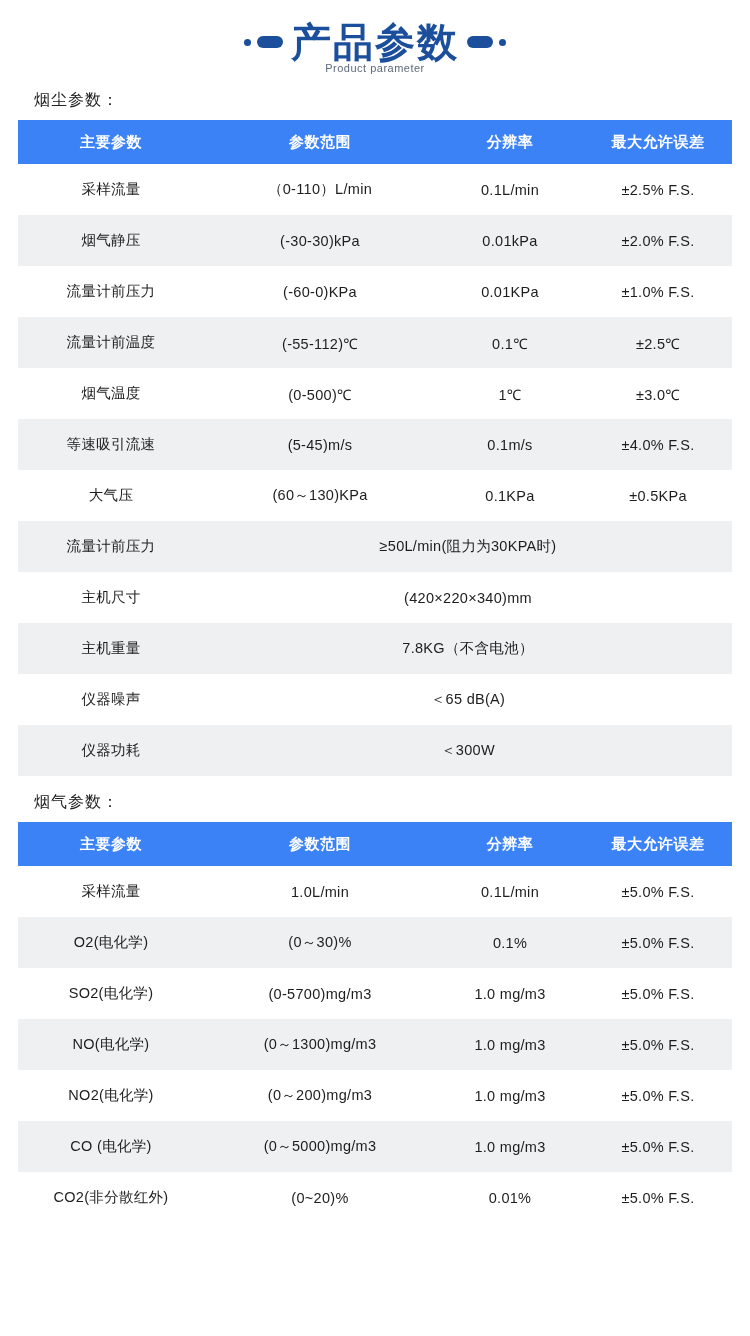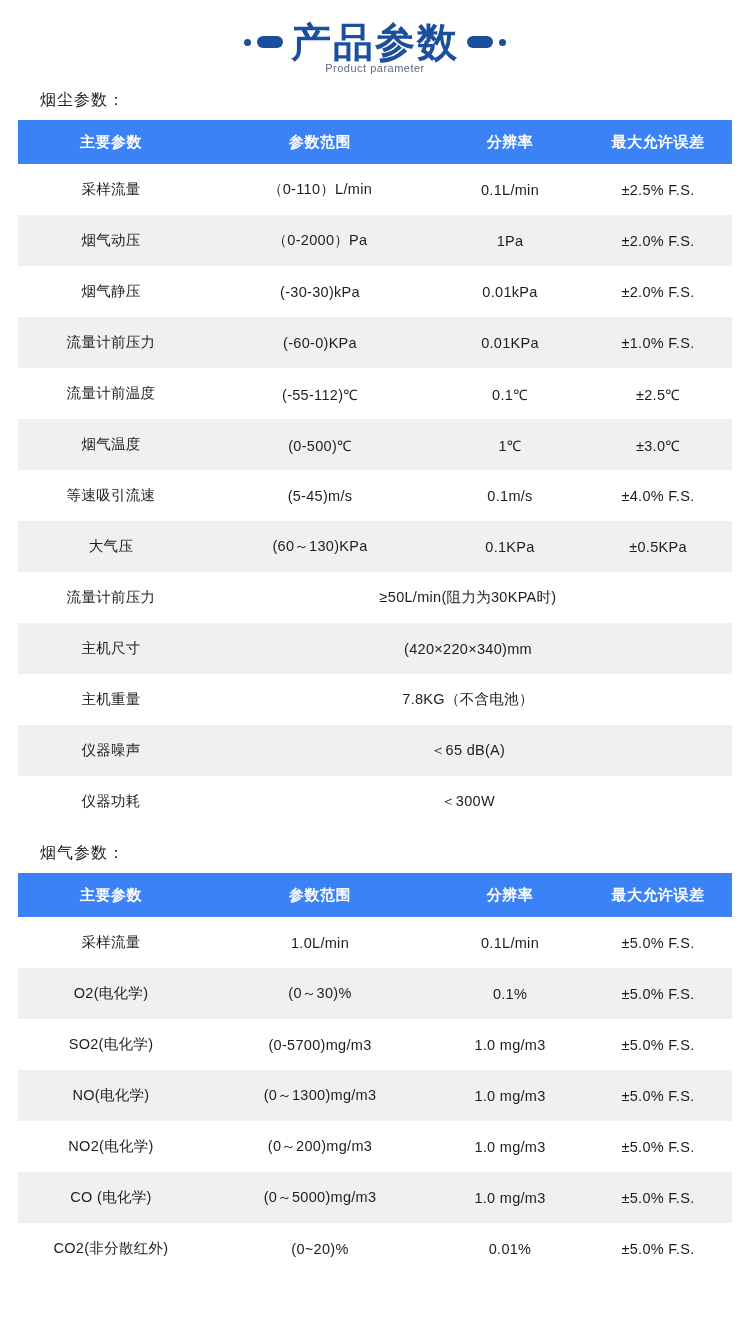--- a/index.html
+++ b/index.html
@@ -65,21 +65,21 @@
   }
   .sub-title {
     margin-top: 0;
     font-size: 11px;
     color: #5d6a7c;
     letter-spacing: 0.5px;
   }
 
   
   .section {
-    padding: 0 18px;
+    padding: 0 12px;
   }
   .section-label {
     font-size: 16px;
     color: #222;
     margin: 16px 0 9px 22px;
     letter-spacing: 1px;
   }
 
   table.spec {
     width: 714px;
@@ -159,26 +159,20 @@
         </tr>
       </thead>
       <tbody>
         <tr>
           <td class="name">采样流量</td>
           <td>（0-110）L/min</td>
           <td>0.1L/min</td>
           <td>±2.5% F.S.</td>
         </tr>
         <tr>
-          <td class="name">烟气动压</td>
-          <td>（0-2000）Pa</td>
-          <td>1Pa</td>
-          <td>±2.0% F.S.</td>
-        </tr>
-        <tr>
           <td class="name">烟气静压</td>
           <td>(-30-30)kPa</td>
           <td>0.01kPa</td>
           <td>±2.0% F.S.</td>
         </tr>
         <tr>
           <td class="name">流量计前压力</td>
           <td>(-60-0)KPa</td>
           <td>0.01KPa</td>
           <td>±1.0% F.S.</td>

